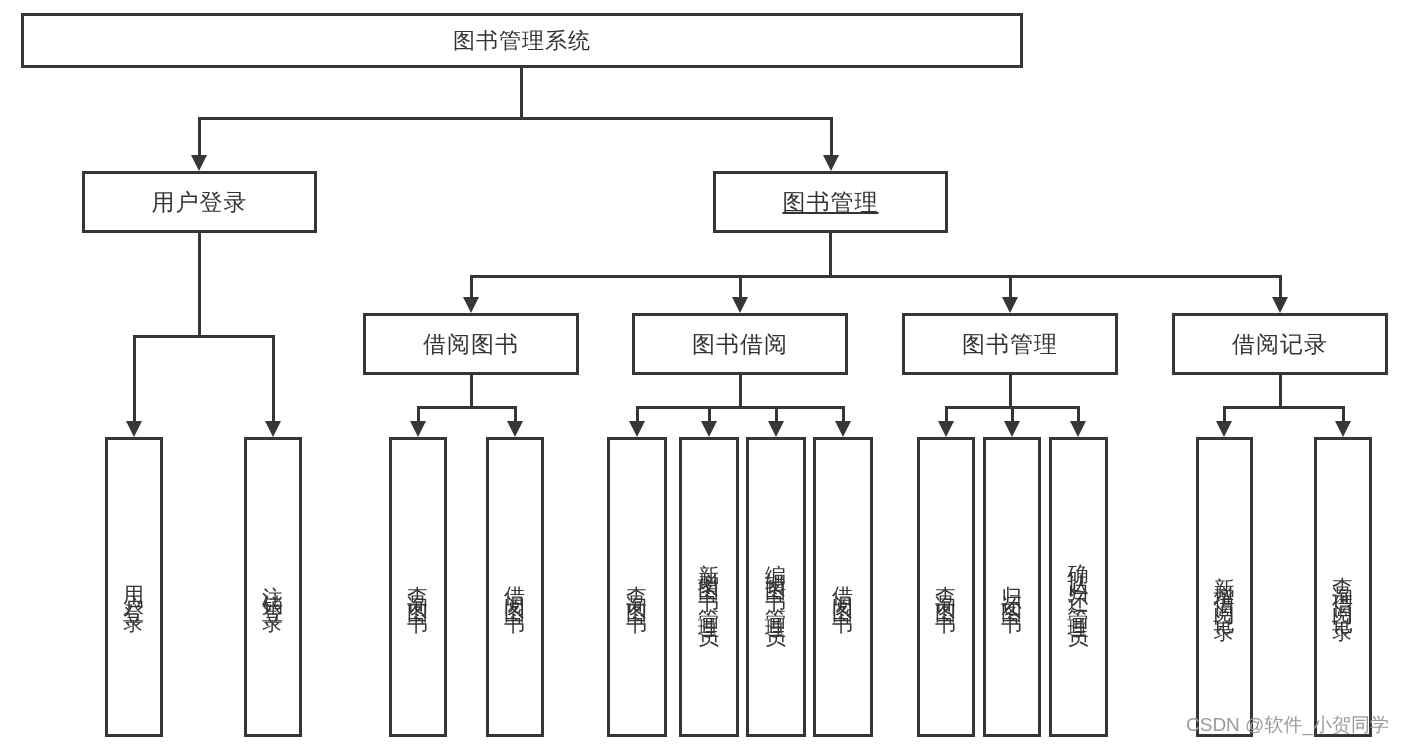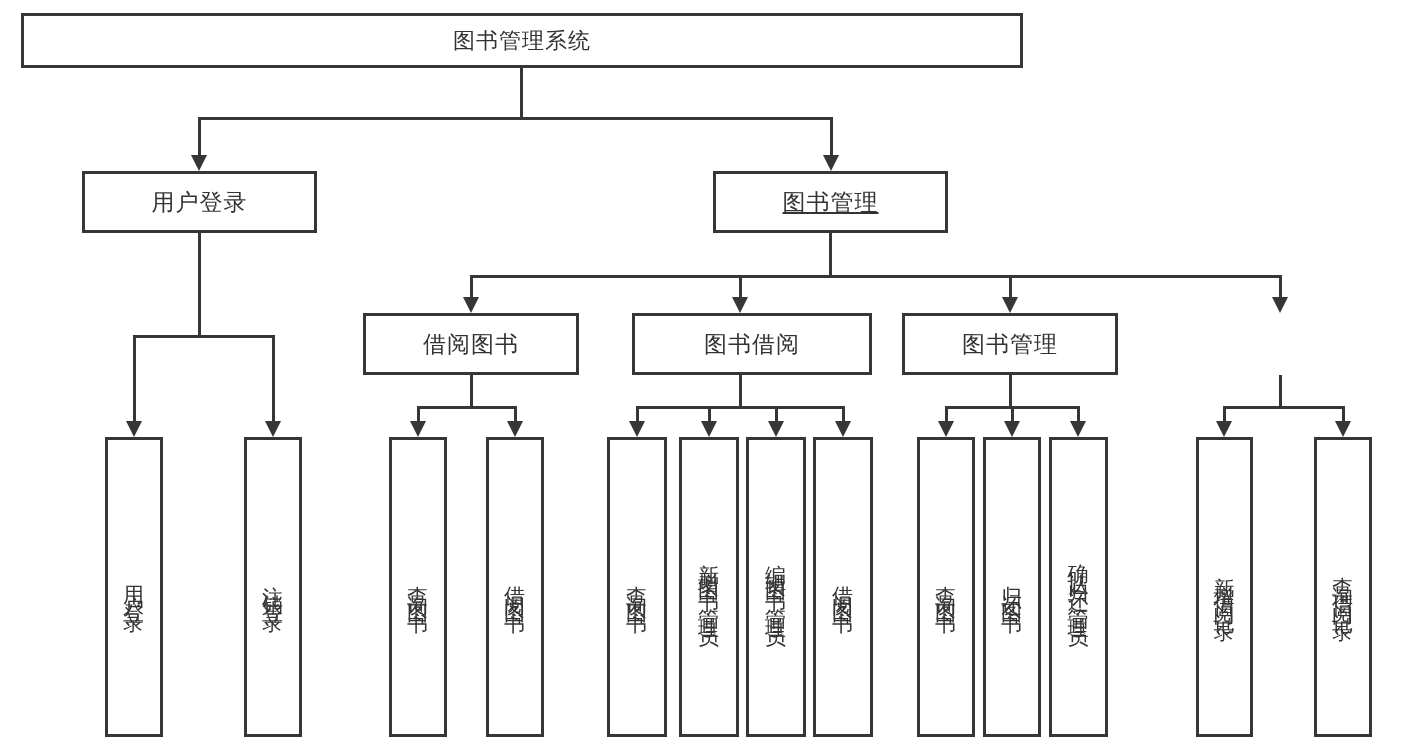--- a/index.html
+++ b/index.html
@@ -62,28 +62,31 @@
   </div>
 
   <div class="node hnode" style="left:713px;top:171px;width:235px;height:62px;text-decoration:underline;">
     <span>图书管理</span>
   </div>
 
   <div class="node hnode" style="left:363px;top:313px;width:216px;height:62px;">
     <span>借阅图书</span>
   </div>
 
-  <div class="node hnode" style="left:632px;top:313px;width:240px;height:62px;">
+  <div class="node hnode" style="left:632px;top:313px;width:216px;height:62px;">
     <span>图书借阅</span>
   </div>
 
   <div class="node hnode" style="left:902px;top:313px;width:216px;height:62px;">
     <span>图书管理</span>
   </div>
 
+  <div class="node hnode" style="left:1172px;top:313px;width:216px;height:62px;">
+    <span>借阅记录</span>
+  </div>
 
   <div class="node leaf" style="left:105px;top:437px;width:58px;height:300px;">
     <span>用户登录</span>
   </div>
   <div class="node leaf" style="left:244px;top:437px;width:58px;height:300px;">
     <span>注销登录</span>
   </div>
 
   <div class="node leaf" style="left:389px;top:437px;width:58px;height:300px;">
     <span>查询图书</span>
@@ -174,14 +177,15 @@
   <div class="vline" style="left:1077px;top:406px;height:17px;"></div>
   <div class="arrow" style="left:1070px;top:421px;"></div>
 
   <div class="vline" style="left:1279px;top:375px;height:31px;"></div>
   <div class="hline" style="left:1223px;top:406px;width:122px;"></div>
   <div class="vline" style="left:1223px;top:406px;height:17px;"></div>
   <div class="arrow" style="left:1216px;top:421px;"></div>
   <div class="vline" style="left:1342px;top:406px;height:17px;"></div>
   <div class="arrow" style="left:1335px;top:421px;"></div>
 
+  <div class="watermark">CSDN @软件_小贺同学</div>
 
 </div>
 
 </body></html>

